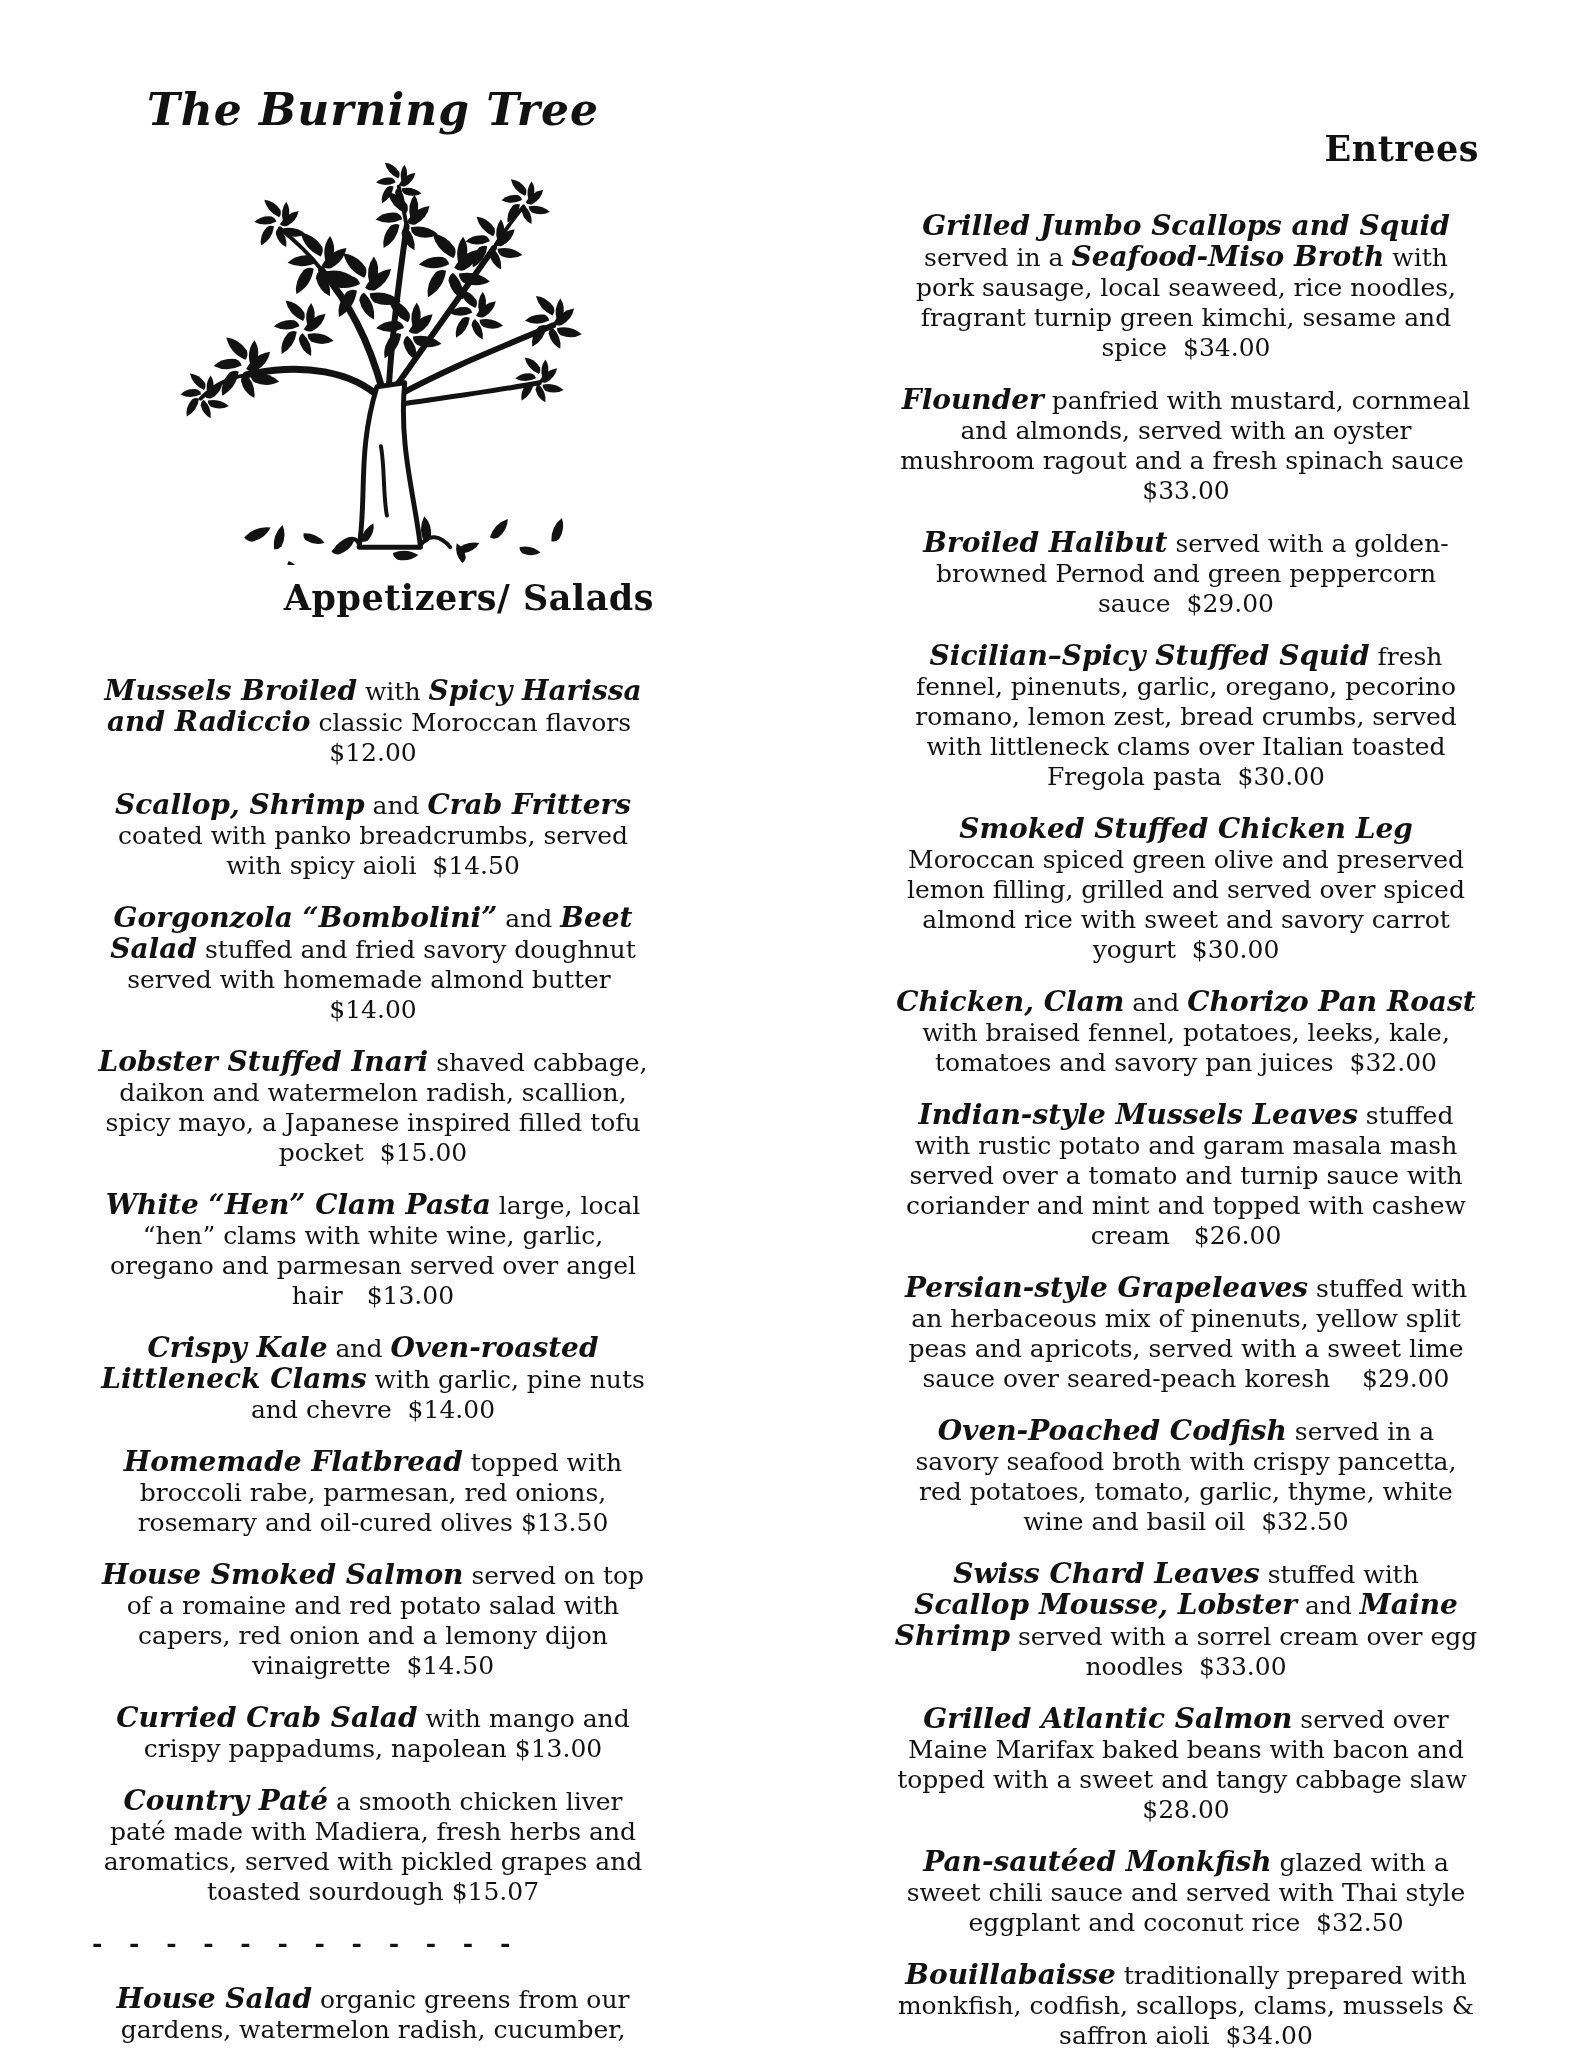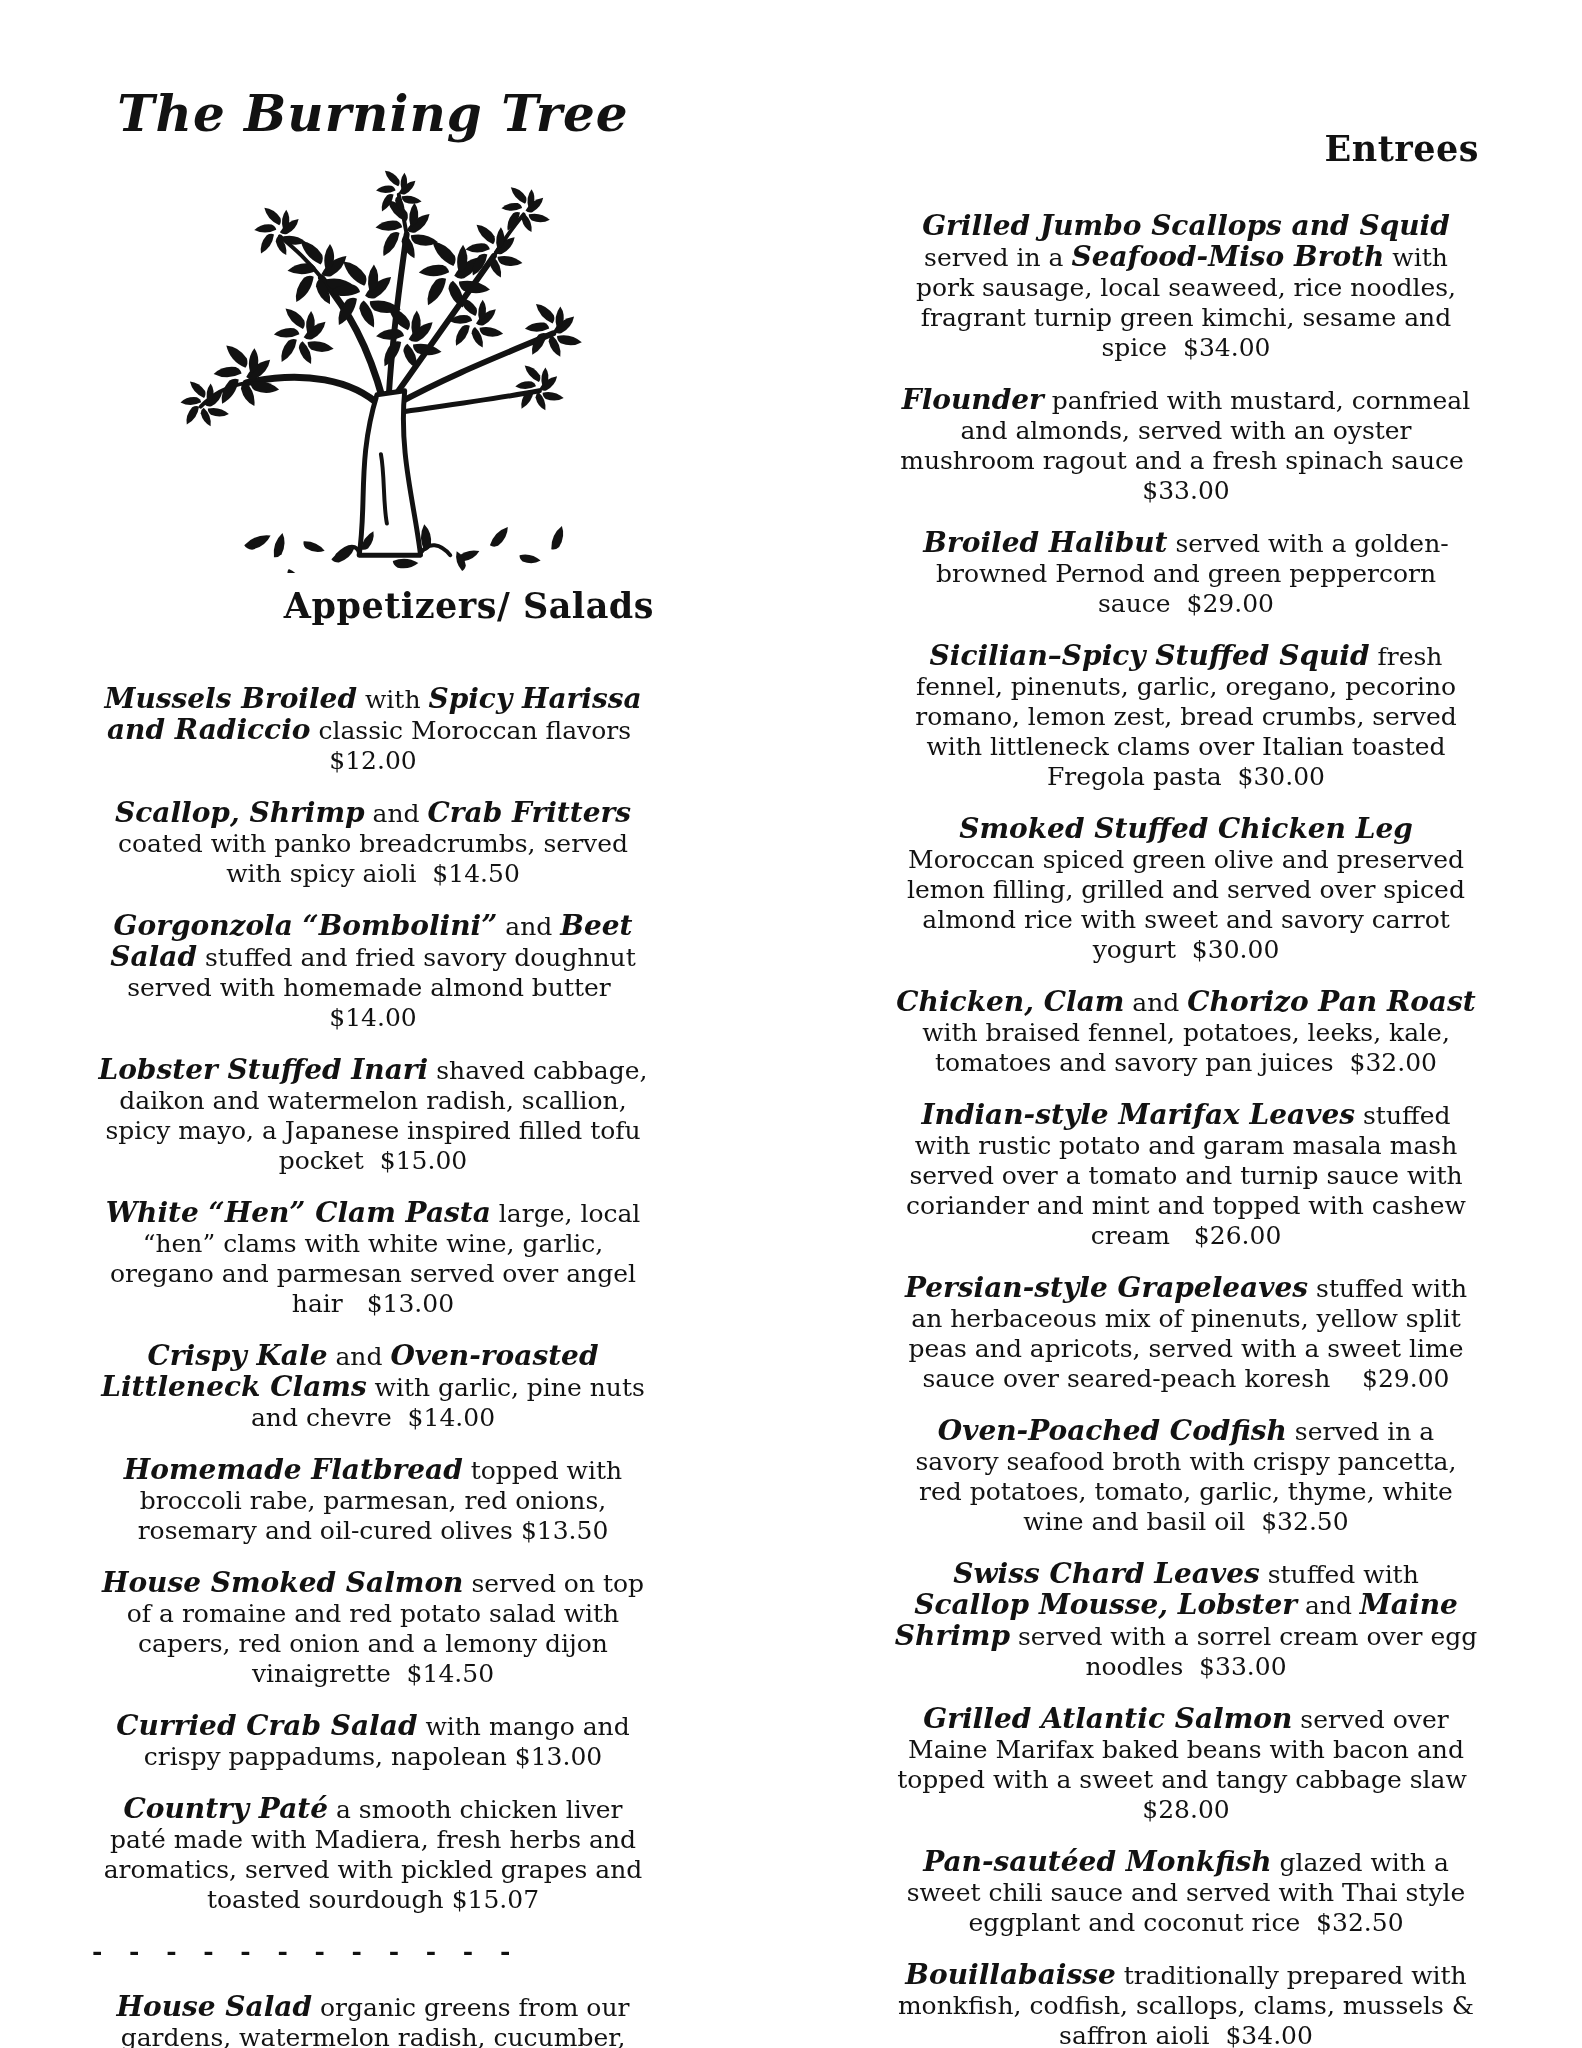--- a/index.html
+++ b/index.html
@@ -14,21 +14,21 @@
     overflow: hidden;
     color: #121212;
     font-family: "DejaVu Serif", "Liberation Serif", serif;
   }
   .col { position: absolute; }
   .col-left  { left: 92px;  top: 84px;  width: 562px; }
   .col-right { left: 893px; top: 128px; width: 586px; }
 
   .title {
     margin: 0;
-    font-size: 50px;
+    font-size: 44px;
     font-style: italic;
     font-weight: bold;
     text-align: center;
     letter-spacing: 1px;
     white-space: nowrap;
   }
   .tree {
     display: block;
     margin: 14px auto 0;
     width: 446px;
@@ -165,21 +165,21 @@
 
   <div class="col col-right">
     <h2 class="section-heading">Entrees</h2>
     <div class="items" id="right-items">
         <p class="menu-item"><span class="dish-name">Grilled Jumbo Scallops and Squid</span><span class="dish-desc"> served in a </span><span class="dish-name">Seafood-Miso Broth</span><span class="dish-desc"> with pork sausage, local seaweed, rice noodles, fragrant turnip green kimchi, sesame and spice&nbsp; $34.00</span></p>
         <p class="menu-item"><span class="dish-name">Flounder</span><span class="dish-desc"> panfried with mustard, cornmeal and almonds, served with an oyster mushroom ragout and a fresh spinach sauce&nbsp; $33.00</span></p>
         <p class="menu-item"><span class="dish-name">Broiled Halibut</span><span class="dish-desc"> served with a golden-browned Pernod and green peppercorn sauce&nbsp; $29.00</span></p>
         <p class="menu-item"><span class="dish-name">Sicilian–Spicy Stuffed Squid</span><span class="dish-desc"> fresh fennel, pinenuts, garlic, oregano, pecorino romano, lemon zest, bread crumbs, served with littleneck clams over Italian toasted Fregola pasta&nbsp; $30.00</span></p>
         <p class="menu-item"><span class="dish-name">Smoked Stuffed Chicken Leg</span><span class="dish-desc"> Moroccan spiced green olive and preserved lemon filling, grilled and served over spiced almond rice with sweet and savory carrot yogurt&nbsp; $30.00</span></p>
         <p class="menu-item"><span class="dish-name">Chicken, Clam</span><span class="dish-desc"> and </span><span class="dish-name">Chorizo Pan Roast</span><span class="dish-desc"> with braised fennel, potatoes, leeks, kale, tomatoes and savory pan juices&nbsp; $32.00</span></p>
-        <p class="menu-item"><span class="dish-name">Indian-style Marifax Leaves</span><span class="dish-desc"> stuffed with rustic potato and garam masala mash served over a tomato and turnip sauce with coriander and mint and topped with cashew cream&nbsp;&nbsp; $26.00</span></p>
+        <p class="menu-item"><span class="dish-name">Indian-style Mussels Leaves</span><span class="dish-desc"> stuffed with rustic potato and garam masala mash served over a tomato and turnip sauce with coriander and mint and topped with cashew cream&nbsp;&nbsp; $26.00</span></p>
         <p class="menu-item"><span class="dish-name">Persian-style Grapeleaves</span><span class="dish-desc"> stuffed with an herbaceous mix of pinenuts, yellow split peas and apricots, served with a sweet lime sauce over seared-peach koresh&nbsp;&nbsp;&nbsp; $29.00</span></p>
         <p class="menu-item"><span class="dish-name">Oven-Poached Codfish</span><span class="dish-desc"> served in a savory seafood broth with crispy pancetta, red potatoes, tomato, garlic, thyme, white wine and basil oil&nbsp; $32.50</span></p>
         <p class="menu-item"><span class="dish-name">Swiss Chard Leaves</span><span class="dish-desc"> stuffed with </span><span class="dish-name">Scallop Mousse, Lobster</span><span class="dish-desc"> and </span><span class="dish-name">Maine Shrimp</span><span class="dish-desc"> served with a sorrel cream over egg noodles&nbsp; $33.00</span></p>
         <p class="menu-item"><span class="dish-name">Grilled Atlantic Salmon</span><span class="dish-desc"> served over Maine Marifax baked beans with bacon and topped with a sweet and tangy cabbage slaw&nbsp; $28.00</span></p>
         <p class="menu-item"><span class="dish-name">Pan-sautéed Monkfish</span><span class="dish-desc"> glazed with a sweet chili sauce and served with Thai style eggplant and coconut rice&nbsp; $32.50</span></p>
         <p class="menu-item"><span class="dish-name">Bouillabaisse</span><span class="dish-desc"> traditionally prepared with monkfish, codfish, scallops, clams, mussels &amp; saffron aioli&nbsp; $34.00</span></p>
       </div>
   </div>
 
 </div>

